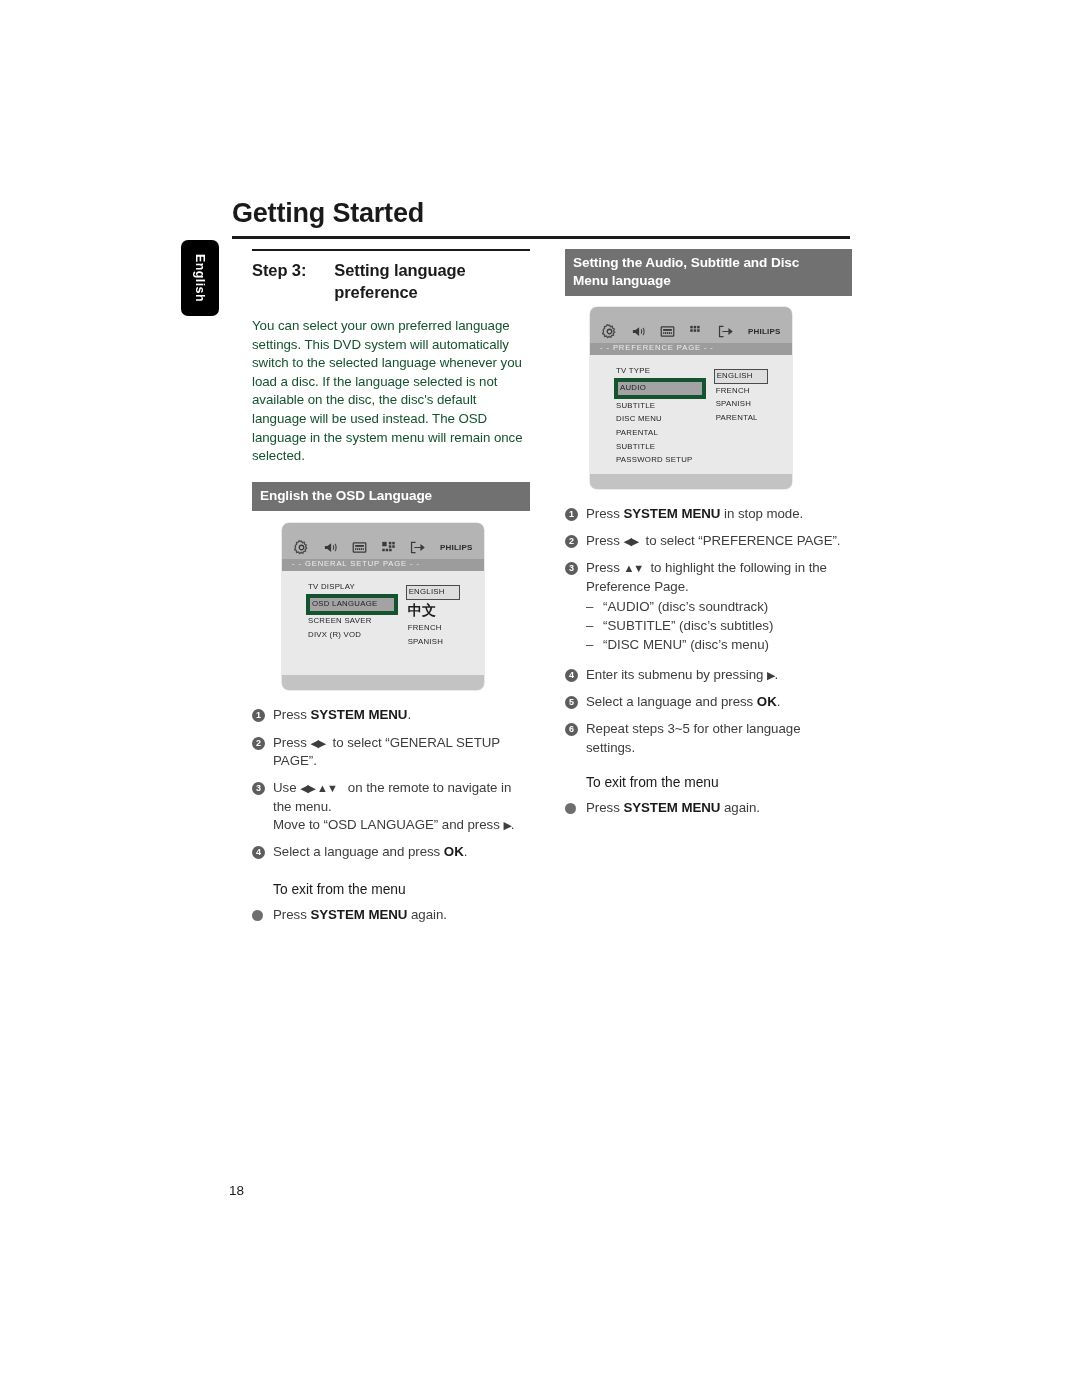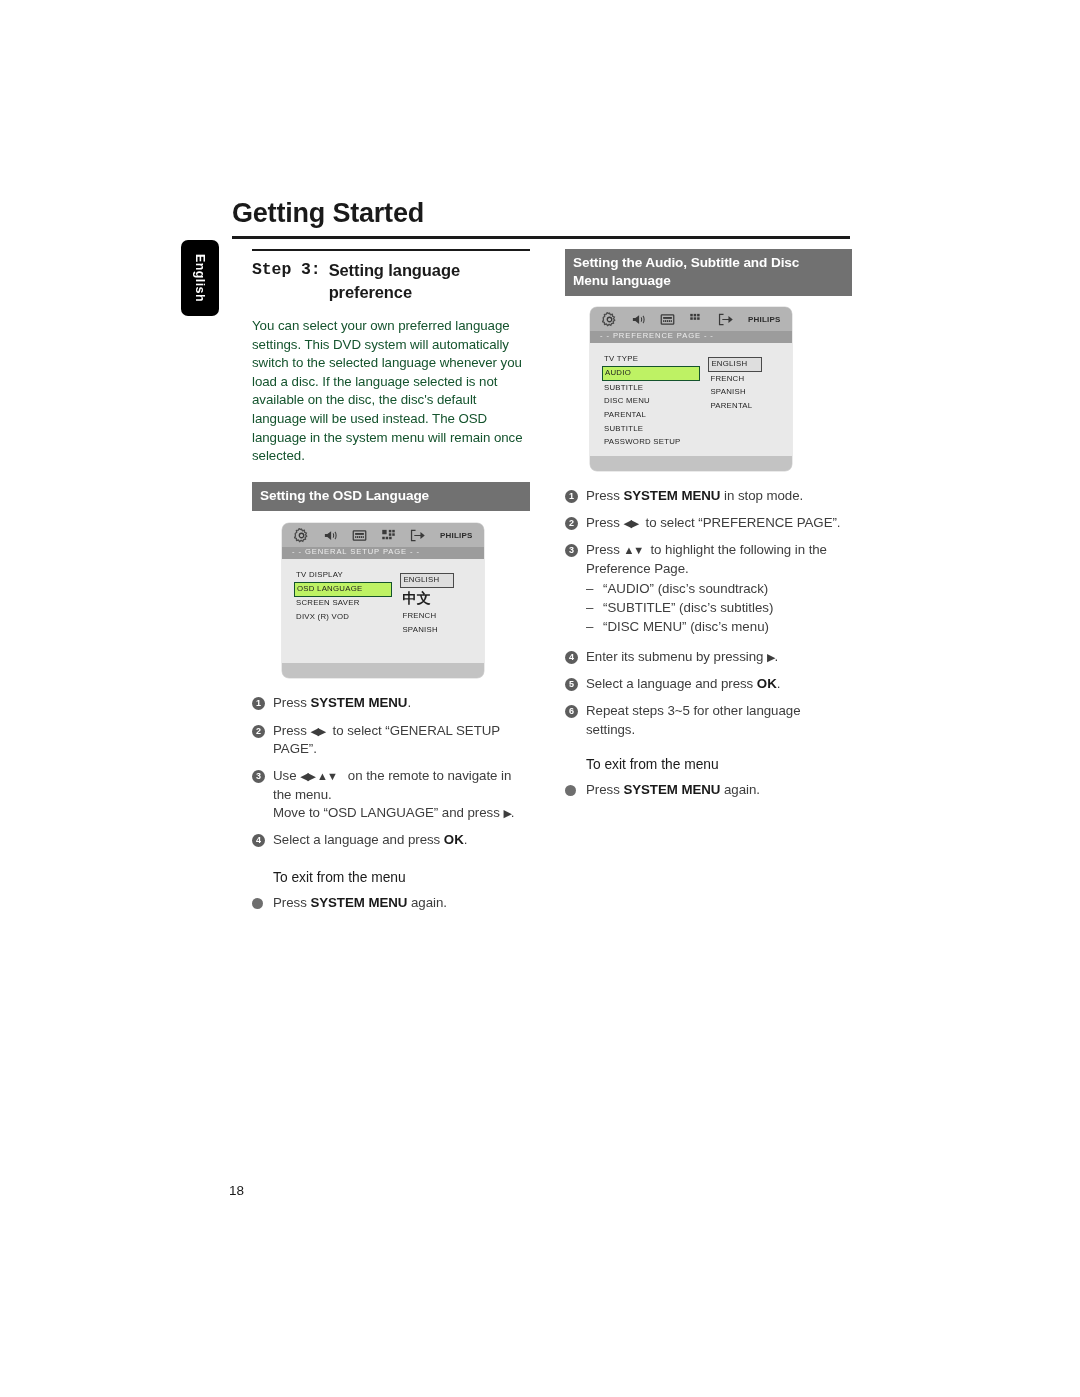--- a/index.html
+++ b/index.html
@@ -95,22 +95,21 @@
   .step-head {
     font-size: 16.5px;
     font-weight: bold;
     line-height: 1.38;
     color: #1a1a1a;
     letter-spacing: -0.1px;
     display: flex;
   }
   .step-head .step-no {
     white-space: nowrap;
-    margin-right: 8px;
-    font-family: Liberation Mono, monospace;
+    margin-right: 28px;
   }
 
   .body-text {
     font-size: 13.3px;
     line-height: 1.40;
     color: #14532d;
     margin-top: 13px;
     letter-spacing: -0.05px;
   }
 
@@ -131,21 +130,21 @@
     background: #e9e9e9;
     border-radius: 7px;
     overflow: hidden;
     position: relative;
     box-shadow: 0 0 0 0.5px #d5d5d5;
   }
   .osd-iconbar {
     background: #b4b4b4;
     display: flex;
     align-items: center;
-    padding: 5px 12px 4px 12px;
+    padding: 17px 12px 4px 12px;
     gap: 14px;
   }
   .osd-iconbar .ic { flex: 0 0 auto; display:block; }
   .osd-brand {
     margin-left: auto;
     font-size: 8px;
     font-weight: bold;
     color: #2b2b2b;
     letter-spacing: 0.2px;
     padding-right: 2px;
@@ -157,35 +156,35 @@
     letter-spacing: 0.9px;
     padding: 0 0 3px 10px;
   }
   .osd-body {
     display: flex;
     padding: 9px 0 0 0;
     min-height: 58px;
   }
   .osd-col-left {
     width: 56%;
-    padding-left: 12px;
+    padding-left: 24px;
   }
   .osd-col-right {
     width: 44%;
   }
   .osd-item {
     font-size: 7.8px;
     color: #1e1e1e;
     letter-spacing: 0.25px;
     padding: 1.6px 0 1.6px 2px;
     line-height: 1.35;
   }
   .osd-item.boxed {
-    border: 1px solid #14532d;
-    background: #bef264;
+    border: 4px solid #14532d;
+    background: #a3a3a3;
     padding: 1.2px 0 1.2px 2px;
     margin-right: 8px;
   }
   .osd-opt {
     font-size: 7.8px;
     color: #1e1e1e;
     letter-spacing: 0.25px;
     padding: 1.6px 0 1.6px 2px;
     line-height: 1.35;
   }
@@ -291,21 +290,21 @@
     <div class="step-head">
       <span class="step-no">Step 3:</span>
       <span>
         <span>Setting language</span><br>
         <span>preference</span>
       </span>
     </div>
 
     <div class="body-text">You can select your own preferred language settings. This DVD system will automatically switch to the selected language whenever you load a disc. If the language selected is not available on the disc, the disc's default language will be used instead. The OSD language in the system menu will remain once selected.</div>
 
-    <div class="gray-bar left-bar">Setting the OSD Language</div>
+    <div class="gray-bar left-bar">English the OSD Language</div>
 
     <div class="osd-left-wrap">
       <div class="osd">
         <div class="osd-iconbar">
           <svg class="ic" width="15" height="15" viewBox="0 0 24 24">
             <path fill="none" stroke="#3a3a3a" stroke-width="2.1" d="M12 8.4a3.6 3.6 0 100 7.2 3.6 3.6 0 000-7.2z"></path>
             <path fill="none" stroke="#3a3a3a" stroke-width="2.1" d="M12 1.8l1.6 2.6 3-.6.4 3 2.8 1.2-1.4 2.7 1.9 2.4-2.4 1.9.5 3-3 .4-1.3 2.8-2.7-1.4-2.4 1.9-1.9-2.4-3 .5-.4-3-2.8-1.3 1.4-2.7L2 8.8l2.4-1.9-.5-3 3-.4L8.2 1l2.7 1.4z" opacity="0.85"></path>
           </svg>
           <svg class="ic" width="15" height="15" viewBox="0 0 24 24">
             <path fill="#3a3a3a" d="M3 9.5h4L13 5v14L7 14.5H3z"></path>

